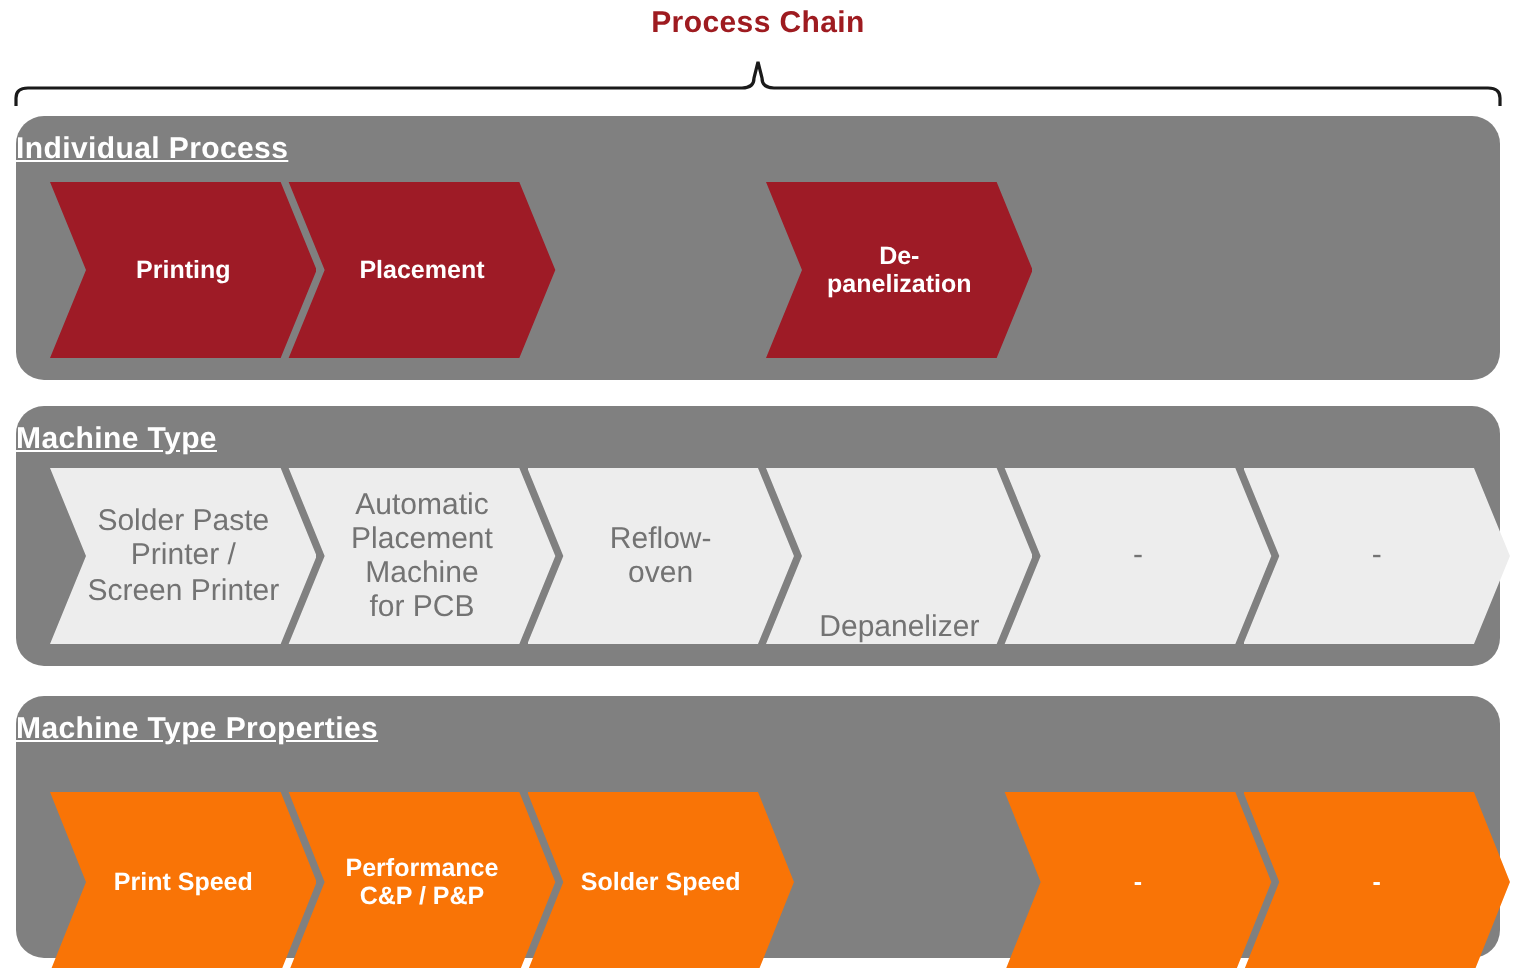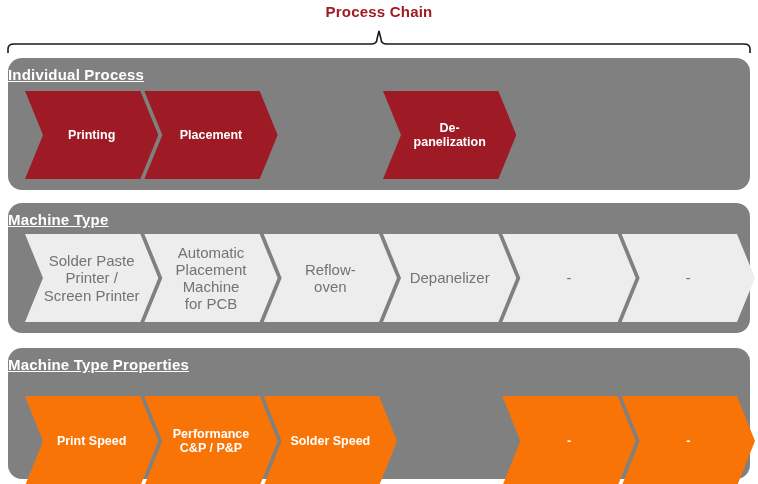--- a/index.html
+++ b/index.html
@@ -162,21 +162,21 @@
     <div class="chev-strip">
       <div class="chev first" style="left: 0px; width: 133.333px; z-index: 6; clip-path: polygon(0% 0%, 86.5% 0%, 100% 50%, 86.5% 100%, 0% 100%, 13.5% 50%);">
         <span class="chev-label">Solder Paste<br>Printer /<br>Screen Printer</span>
       </div>
       <div class="chev" style="left: 119.333px; width: 133.333px; z-index: 5; clip-path: polygon(0% 0%, 86.5% 0%, 100% 50%, 86.5% 100%, 0% 100%, 13.5% 50%);">
         <span class="chev-label">Automatic<br>Placement<br>Machine<br>for PCB</span>
       </div>
       <div class="chev" style="left: 238.667px; width: 133.333px; z-index: 4; clip-path: polygon(0% 0%, 86.5% 0%, 100% 50%, 86.5% 100%, 0% 100%, 13.5% 50%);">
         <span class="chev-label">Reflow-<br>oven</span>
       </div>
-      <div class="chev" style="left: 358px; width: 133.333px; z-index: 3; clip-path: polygon(0% 0%, 86.5% 0%, 100% 50%, 86.5% 100%, 0% 100%, 13.5% 50%);">
+      <div class="chev" style="left: 358px; width: 133.333px; z-index: 3; clip-path: polygon(0% 0%, 86.5% 0%, 100% 50%, 86.5% 100%, 0% 100%, 13.5% 50%); align-items: flex-end;">
         <span class="chev-label">Depanelizer</span>
       </div>
       <div class="chev" style="left: 477.333px; width: 133.333px; z-index: 2; clip-path: polygon(0% 0%, 86.5% 0%, 100% 50%, 86.5% 100%, 0% 100%, 13.5% 50%);">
         <span class="chev-label">-</span>
       </div>
       <div class="chev" style="left: 596.667px; width: 133.333px; z-index: 1; clip-path: polygon(0% 0%, 86.5% 0%, 100% 50%, 86.5% 100%, 0% 100%, 13.5% 50%);">
         <span class="chev-label">-</span>
       </div>
     </div>
   </div>

